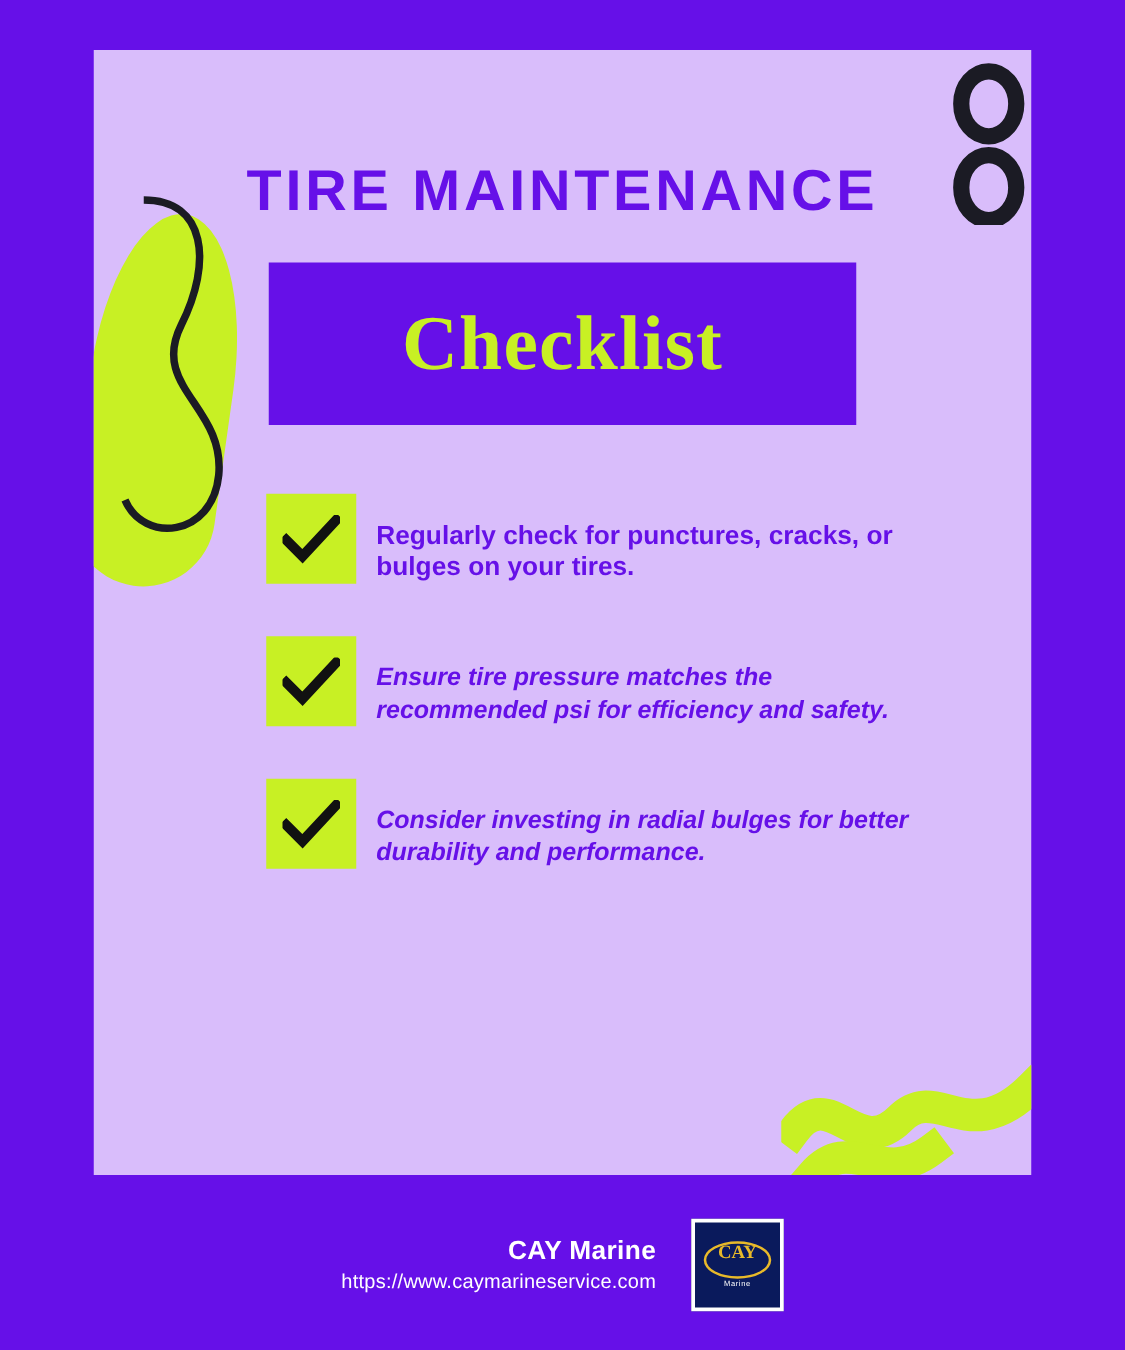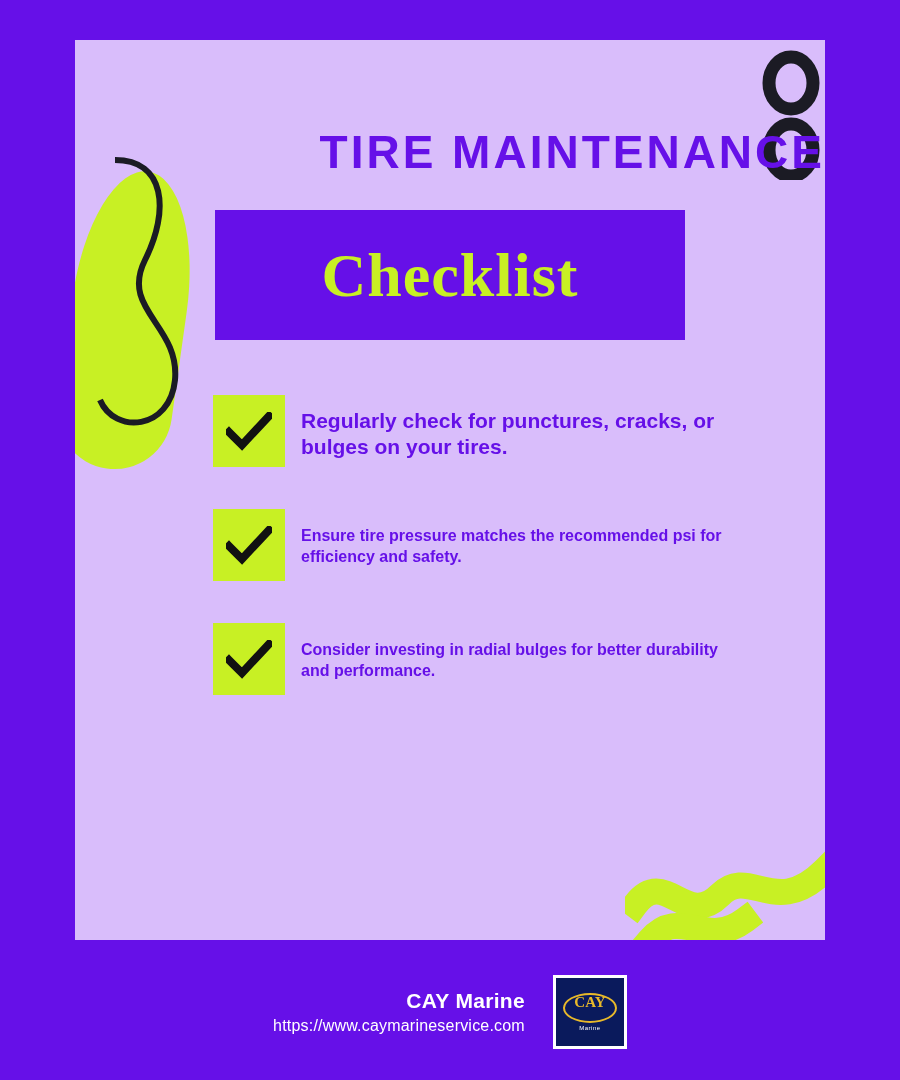--- a/index.html
+++ b/index.html
@@ -68,21 +68,21 @@
     height: 130px;
   }
   .deco-wave svg { display: block; }
 
   
   .title {
     position: absolute;
     top: 85px;
     left: 0;
     width: 750px;
-    text-align: right;
+    text-align: center;
     font-size: 46px;
     font-weight: bold;
     letter-spacing: 3px;
     color: #6610e8;
     font-family: "Liberation Sans", sans-serif;
   }
   .banner {
     position: absolute;
     left: 140px;
     top: 170px;
@@ -104,21 +104,21 @@
 
   
   .list {
     position: absolute;
     left: 138px;
     top: 355px;
     width: 560px;
   }
   .item {
     display: flex;
-    align-items: center;
+    align-items: flex-end;
     margin-bottom: 42px;
   }
   .check-box {
     flex: 0 0 auto;
     width: 72px;
     height: 72px;
     background: #c8f024;
     position: relative;
     margin-right: 16px;
   }
@@ -129,23 +129,24 @@
   }
   .item-text {
     color: #6610e8;
     font-weight: bold;
     font-size: 21px;
     line-height: 1.22;
     padding-top: 6px;
     max-width: 430px;
   }
   .item.small .item-text {
-    font-size: 16px;
+    font-size: 20px;
     line-height: 1.3;
     padding-top: 4px;
+    font-style: italic;
   }
 
   
   .footer {
     position: absolute;
     left: 0;
     top: 975px;
     width: 900px;
     display: flex;
     align-items: center;

